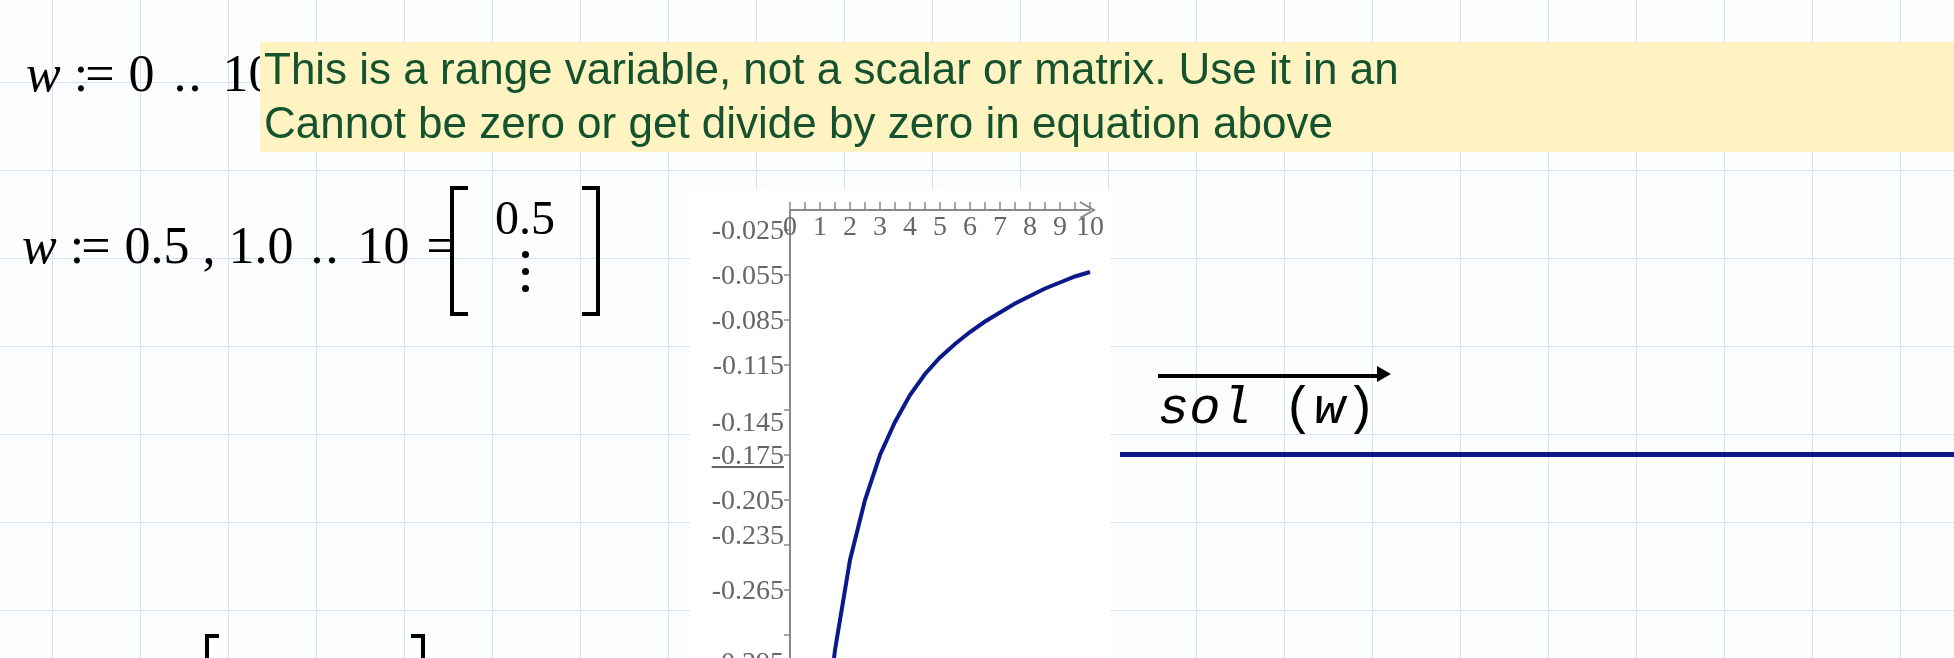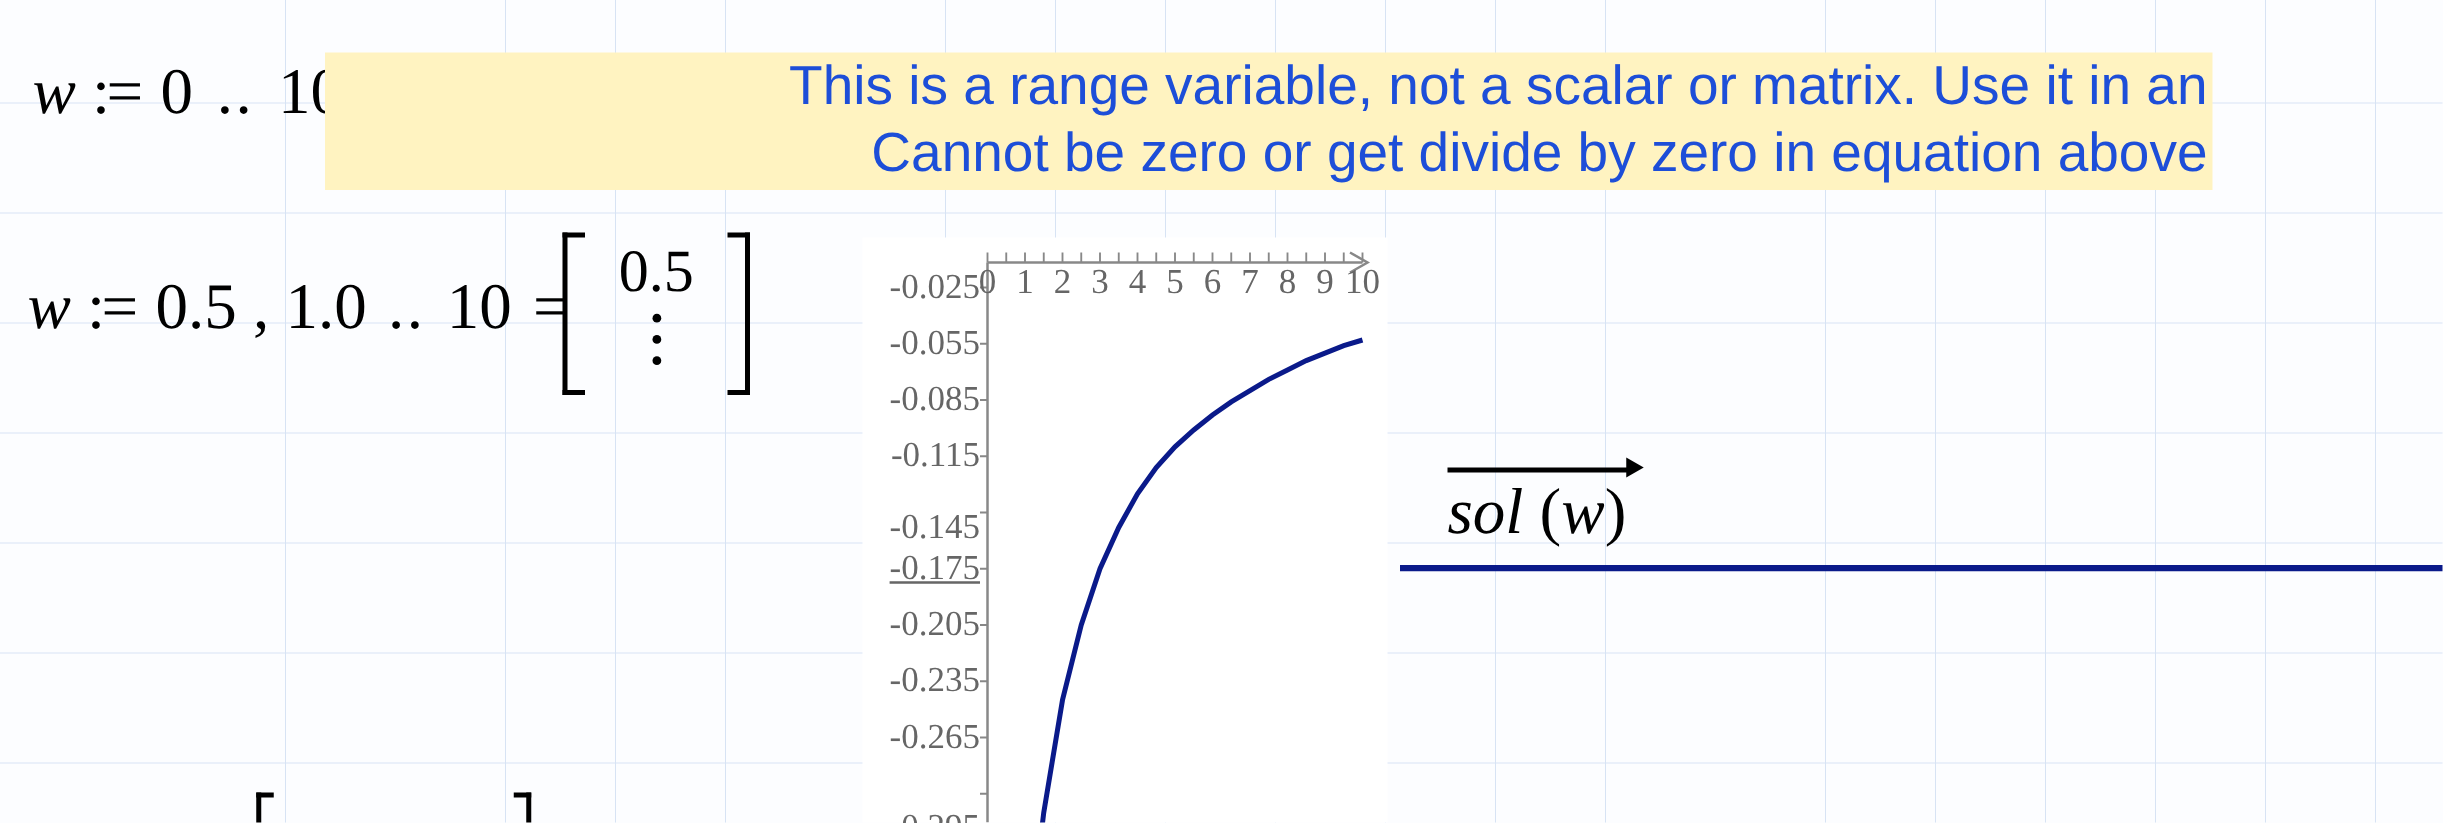--- a/index.html
+++ b/index.html
@@ -34,31 +34,30 @@
   }
   .ital { font-style: italic; }
   .math-line .sym { font-style: normal; }
 
   
   .comment {
     position: absolute;
     left: 260px;
     top: 42px;
     right: 0;
-    width: 1510px;
+    width: 1694px;
     background: #fff3c1;
-    color: #1d4ed8;
+    color: #14532d;
     font-family: Verdana, Geneva, sans-serif;
     font-size: 44px;
     line-height: 54px;
     padding: 0 4px 2px 4px;
     box-sizing: border-box;
     white-space: nowrap;
     overflow: hidden;
-    text-align: right;
   }
 
   
   .vector {
     position: absolute;
     left: 450px;
     top: 186px;
     width: 150px;
     height: 130px;
   }
@@ -121,20 +120,21 @@
     color: #666;
     font-family: "Times New Roman", serif;
   }
 
   
   .legend-wrap {
     position: absolute;
     left: 1158px;
     top: 380px;
     width: 220px;
+    font-family: Liberation Mono, monospace;
   }
   .legend-expr {
     font-size: 52px;
     font-style: italic;
     color: #000;
     white-space: nowrap;
     position: relative;
     display: inline-block;
   }
   .legend-expr .arrow-over {
@@ -289,21 +289,21 @@
         <div class="x-label" style="left: 400px; top: 20px;">10</div>
       </div>
     <div id="ylabels">
         <div class="y-label" style="top: 40px; text-align: center;">-0.025</div>
         <div class="y-label" style="top: 85px;">-0.055</div>
         <div class="y-label" style="top: 130px;">-0.085</div>
         <div class="y-label" style="top: 175px;">-0.115</div>
         <div class="y-label" style="top: 208px; margin-top: 24px;">-0.145</div>
         <div class="y-label" style="top: 265px; text-decoration: underline;">-0.175</div>
         <div class="y-label" style="top: 310px;">-0.205</div>
-        <div class="y-label" style="top: 355px; margin-left: 34px;">-0.235</div>
+        <div class="y-label" style="top: 345px; margin-left: 34px;">-0.235</div>
         <div class="y-label" style="top: 400px;">-0.265</div>
         <div class="y-label" style="top: 472px;">-0.295</div>
       </div>
   </div>
 
   <div class="legend-wrap">
     <span class="legend-expr">
       <span class="arrow-over"></span>
       <span class="arrow-head"></span>
       <span>sol</span>

